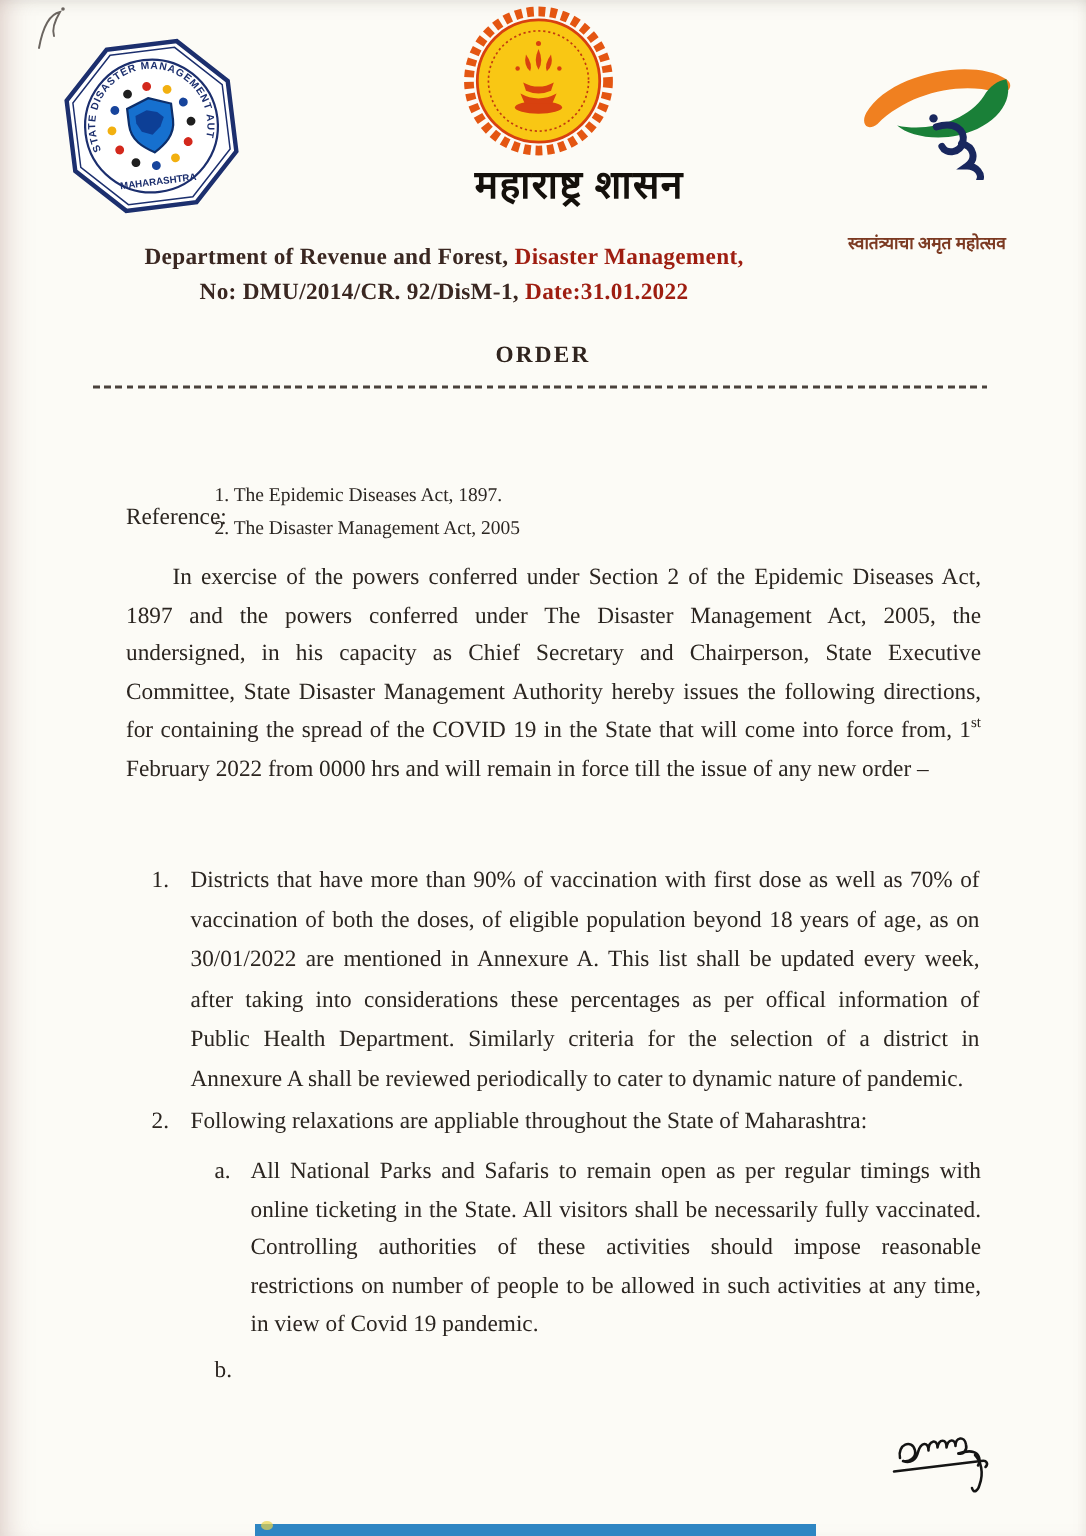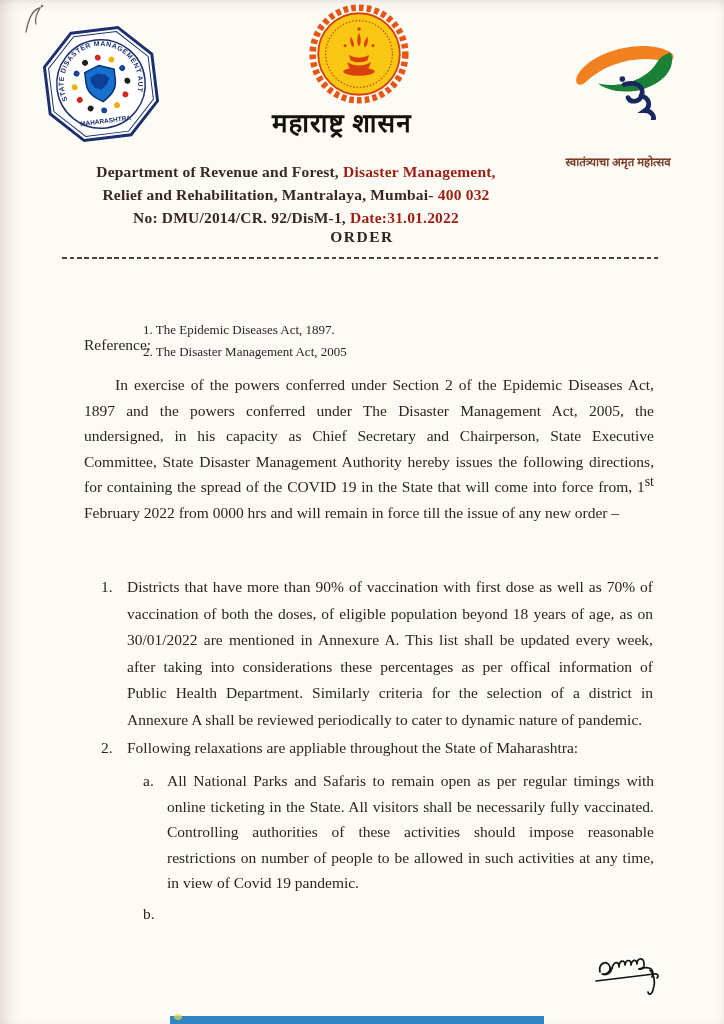--- a/index.html
+++ b/index.html
@@ -21,23 +21,23 @@
   .dash-rule{left:62px;top:257px;width:596px;height:2px;
     background:repeating-linear-gradient(90deg,#4a423c 0 4.5px,transparent 4.5px 7.5px);}
   
   .doc-text{font-size:15.5px;color:#2b2520;margin-top:40px;}
   .ref-label{left:84px;top:296px;font-size:15.5px;}
   .ref-item{font-size:13px;line-height:21.5px;}
   .para{ text-align:justify;line-height:25.5px;}
   .intro{left:84px;top:372px;width:570px;text-indent:31px;}
   .li{ text-align:justify;}
   .li .marker{position:absolute;left:0;top:0;}
-  sup{font-size:14px;line-height:0;font-family:Liberation Serif, serif;}
+  sup{font-size:10px;line-height:0;font-family:Liberation Serif, serif;}
   
-  .emblem-title{left:272px;top:104px;width:184px;text-align:left;
+  .emblem-title{left:272px;top:104px;width:184px;text-align:right;
     font-weight:bold;font-size:26px;color:#14100b;letter-spacing:1px;}
   .amrit-caption{left:550px;top:119px;width:136px;text-align:center;
     font-weight:bold;font-size:11.5px;color:#7c3a22;margin-top:35px;}
   
   .bottom-bar{left:170px;top:1016px;width:374px;height:8px;background:#2f86c3;}
   svg{display:block;}
 </style>
 </head>
 <body>
 
@@ -125,21 +125,20 @@
     <g stroke="#19275e" stroke-width="5" fill="none" stroke-linecap="round">
       <path d="M62,52 c13,-4 21,2 19,11 c-2,8 -12,9 -15,3"></path>
       <path d="M80,64 c9,2 11,11 4,16 c7,0 11,6 9,10"></path>
     </g>
     <circle cx="60" cy="46" r="3" fill="#19275e"></circle>
   </svg>
   <div class="abs amrit-caption">स्वातंत्र्याचा अमृत महोत्सव</div>
 
   <div class="abs dept">
     <div class="dept-line"><span>Department of Revenue and Forest, </span><span class="red">Disaster Management,</span></div>
-    <div class="dept-line"><span>Relief and Rehabilitation, Mantralaya, Mumbai- </span><span class="red">400 032</span></div>
     <div class="dept-line"><span>No: DMU/2014/CR. 92/DisM-1, </span><span class="red">Date:31.01.2022</span></div>
   </div>
 
   <div class="abs order-title">ORDER</div>
   <div class="abs dash-rule"></div>
 
   <div class="abs ref-label doc-text">Reference:</div>
   <div class="abs" style="left:143px;top:319px">
     <div class="ref-item">1. The Epidemic Diseases Act, 1897.</div>
     <div class="ref-item">2. The Disaster Management Act, 2005</div>

